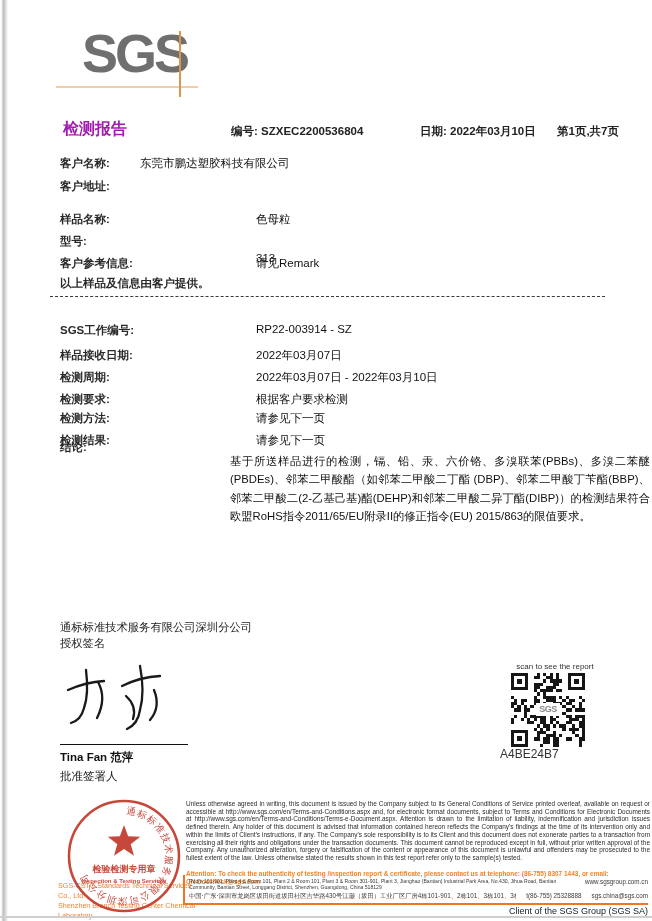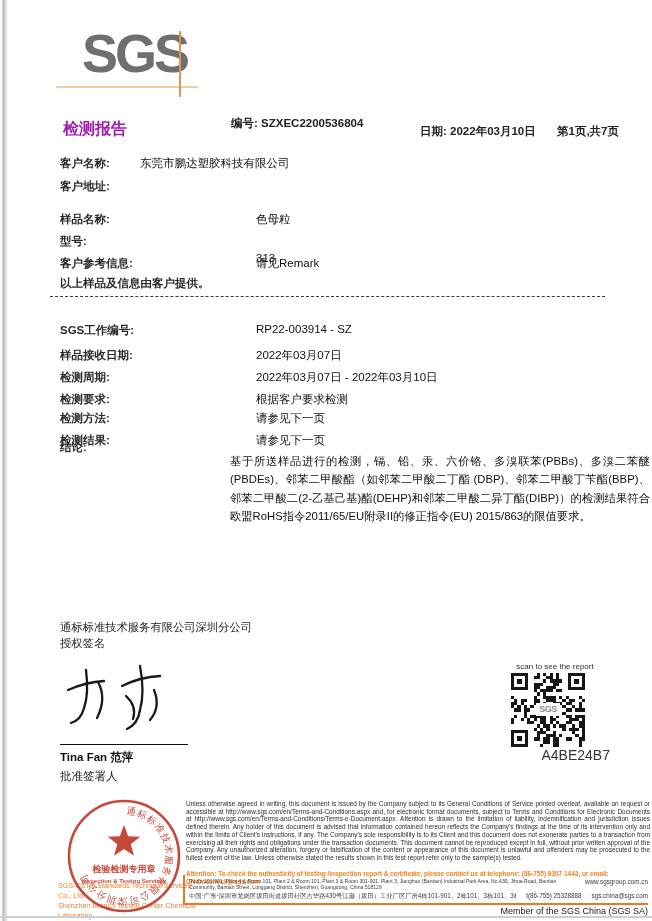--- a/index.html
+++ b/index.html
@@ -7,21 +7,21 @@
         font-family:"Liberation Sans","DejaVu Sans",sans-serif;color:#1e1e1e;}
   .abs{position:absolute;}
   
   .scan-edge{left:1px;top:0;width:7px;height:921px;background:linear-gradient(90deg,#ffffff,#bfbfbf 35%,#e9e9e9 80%,#ffffff);}
   
   .logo{left:82px;top:26px;font-size:54px;font-weight:bold;color:#6f6f6f;letter-spacing:-3px;line-height:1;}
   .logo-hline{left:56px;top:86px;width:142px;height:2px;background:#f0cda5;}
   .logo-vline{left:179px;top:31px;width:2px;height:66px;background:#d6994f;}
   .doc-title{left:63px;top:119px;font-size:16px;font-weight:bold;color:#a21caf;}
   .hdr{font-size:11.5px;font-weight:bold;color:#222;}
-  .hdr-no{left:231px;top:116px;}
+  .hdr-no{left:231px;top:124px;}
   .hdr-date{left:420px;top:124px;}
   .hdr-page{left:557px;top:124px;}
   
   .row-label{position:absolute;left:60px;font-size:11.5px;font-weight:bold;color:#2a2a2a;white-space:nowrap;}
   .row-value{position:absolute;font-size:11.5px;color:#111;white-space:nowrap;margin-left:26px;}
   .v1{left:114px;} .v2{left:230px;}
   .note{left:60px;top:276px;font-size:11.5px;font-weight:bold;color:#2a2a2a;}
   .dash-sep{left:50px;top:296px;width:555px;height:0;border-top:1.6px dashed #3a3a3a;}
   .conclusion{left:230px;top:452px;width:420px;font-size:11.3px;line-height:18.4px;color:#111;text-align:justify;}
   
@@ -35,21 +35,21 @@
   .qr-hint{left:500px;top:662px;width:110px;text-align:center;font-size:8px;color:#333;}
   .qr-box{left:511px;top:673px;width:74px;height:74px;background:#fff;}
   .qr-grid{position:absolute;left:0;top:0;width:74px;height:74px;display:grid;grid-template-columns:repeat(23,1fr);grid-template-rows:repeat(23,1fr);}
   .qr-grid div{width:100%;height:100%;}
   .qr-grid .b{background:#161616;}
   .finder{position:absolute;width:17px;height:17px;border:3px solid #161616;box-sizing:border-box;background:#fff;}
   .finder::after{content:"";position:absolute;left:3px;top:3px;width:5px;height:5px;background:#161616;}
   .f-tl{left:0;top:0;} .f-tr{right:0;top:0;} .f-bl{left:0;bottom:0;}
   .qr-center{position:absolute;left:25px;top:30px;width:24px;height:13px;background:#fff;
              font-size:9px;font-weight:bold;color:#8a8a8a;text-align:center;line-height:13px;letter-spacing:-0.5px;}
-  .qr-code-text{left:500px;top:747px;width:110px;text-align:right;font-size:14px;color:#333;}
+  .qr-code-text{left:500px;top:747px;width:110px;text-align:left;font-size:12px;color:#333;}
   
   .stamp{left:64px;top:796px;opacity:0.92;}
   .footer-co{left:58px;top:881px;font-size:7.2px;line-height:10px;color:#f08233;width:140px;}
   .disclaimer{left:186px;top:800px;width:464px;font-size:6.45px;line-height:7.7px;color:#2b2b2b;text-align:justify;}
   .attention{left:186px;top:870px;width:464px;font-size:6.45px;line-height:7.7px;color:#f5821f;font-weight:bold;}
   .addr-block{left:189px;top:878px;width:459px;}
   .addr-row1{display:flex;align-items:flex-start;gap:4px;}
   .addr-en{flex:1;font-size:5.1px;line-height:6px;color:#3a3a3a;}
   .website{font-size:6.3px;color:#3a3a3a;white-space:nowrap;}
   .addr-row2{display:flex;align-items:flex-start;gap:10px;margin-top:2px;}
@@ -696,15 +696,15 @@
       <div class="addr-en">Room 101-901, Plant 4 &amp; Room 101, Plant 2 &amp; Room 101, Plant 3 &amp; Room 301-901, Plant 3, Jianghao (Bantian) Industrial Park Area, No.430, Jihua Road, Bantian Community, Bantian Street, Longgang District, Shenzhen, Guangdong, China 518129</div>
       <div class="website">www.sgsgroup.com.cn</div>
     </div>
     <div class="addr-row2">
       <div class="addr-cn">中国·广东·深圳市龙岗区坂田街道坂田社区吉华路430号江灏（坂田）工业厂区厂房4栋101-901、2栋101、3栋101、3栋301-501 邮编:518129</div>
       <div class="phone">t(86-755) 25328888</div>
       <div class="email">sgs.china@sgs.com</div>
     </div>
   </div>
   <div class="abs h-orange"></div>
-  <div class="abs member">Member of the SGS China (SGS SA)</div>
+  <div class="abs member">Client of the SGS Group (SGS SA)</div>
   <div class="abs bottom-line"></div>
 </div>
 
 </body></html>

